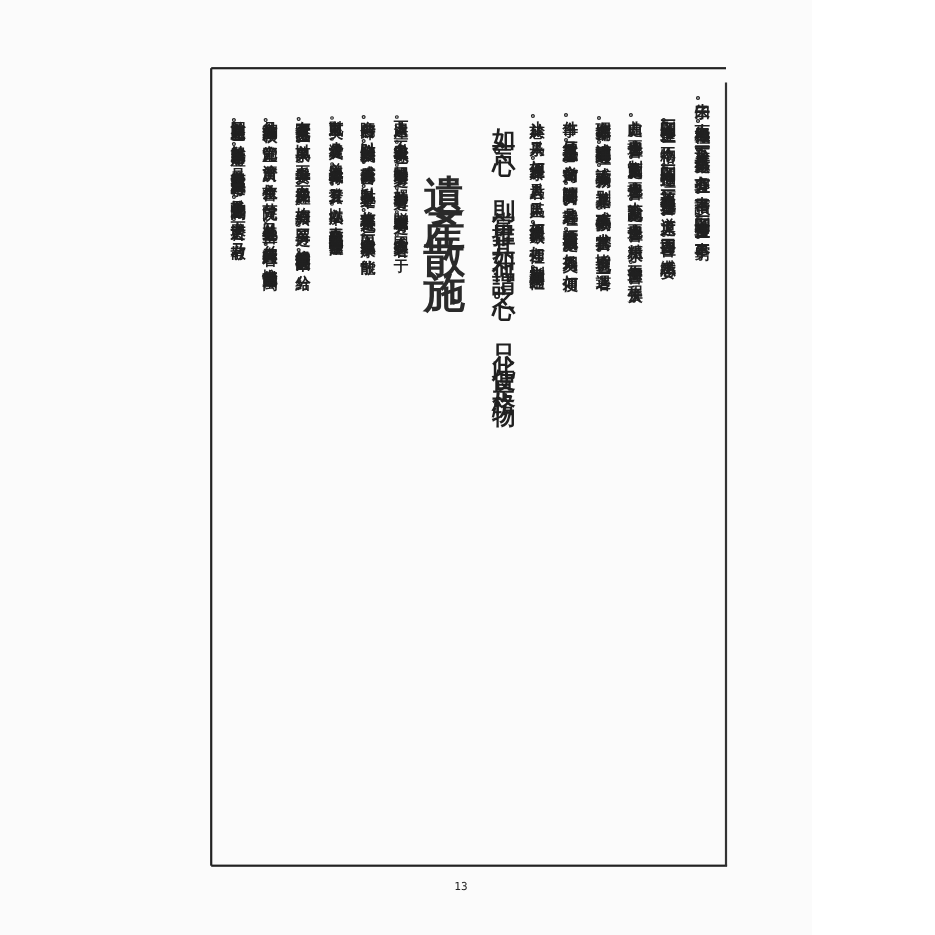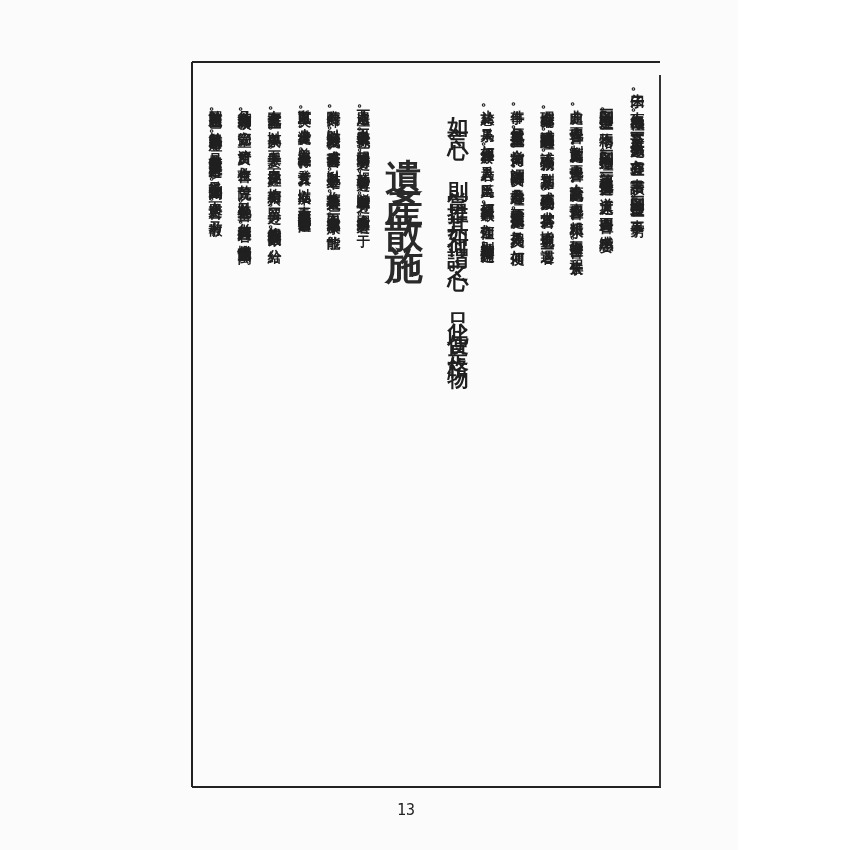--- a/index.html
+++ b/index.html
@@ -45,23 +45,23 @@
     writing-mode: vertical-rl;
     text-orientation: upright;
     font-size:38px;
     line-height:40px;
     letter-spacing:29px;
     font-weight:bold;
     color:#2a2a2a;
     left:384px; top:128px;
   }
   .page-number {
-    position:absolute; left:397px; top:801px;
+    position:absolute; left:413px; top:801px;
     font-family: "DejaVu Sans Mono", "Liberation Mono", monospace;
-    font-size:15px; color:#222;
+    font-size:10px; color:#222;
   }
 </style>
 </head>
 <body>
 
 <div class="page-tone"></div>
 
 <div class="frame-top"></div>
 <div class="frame-bottom"></div>
 <div class="frame-left"></div>

